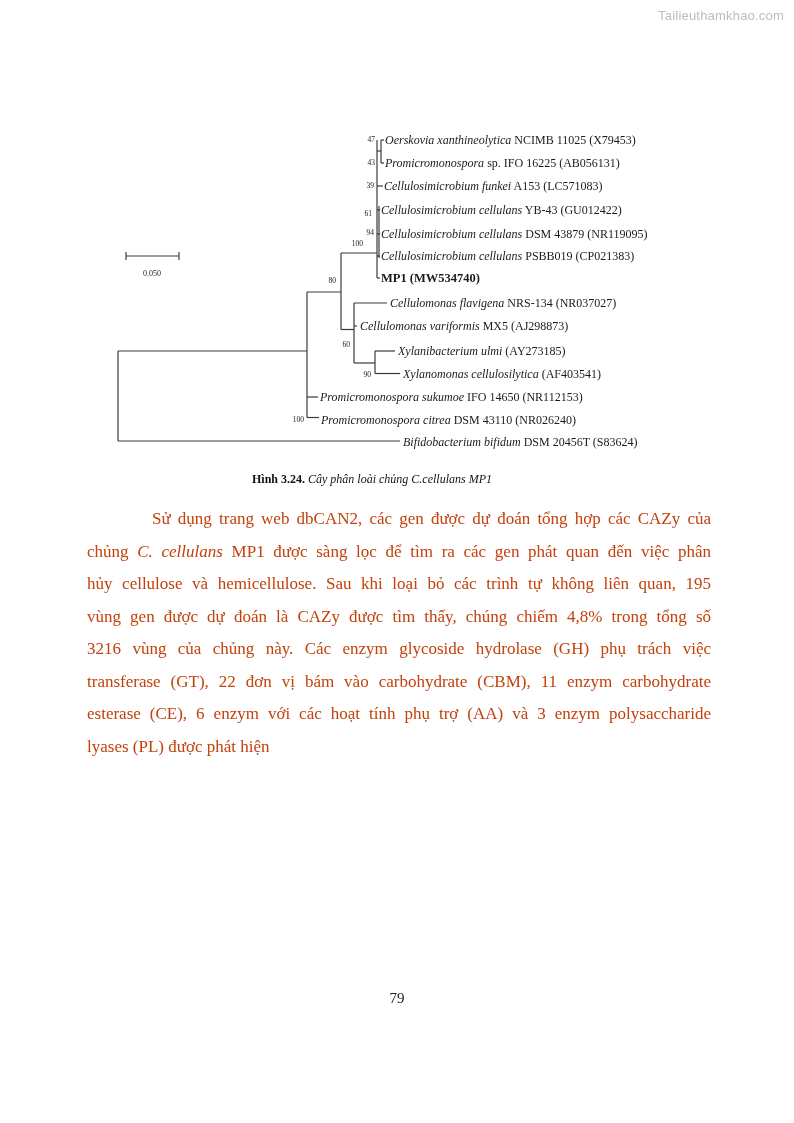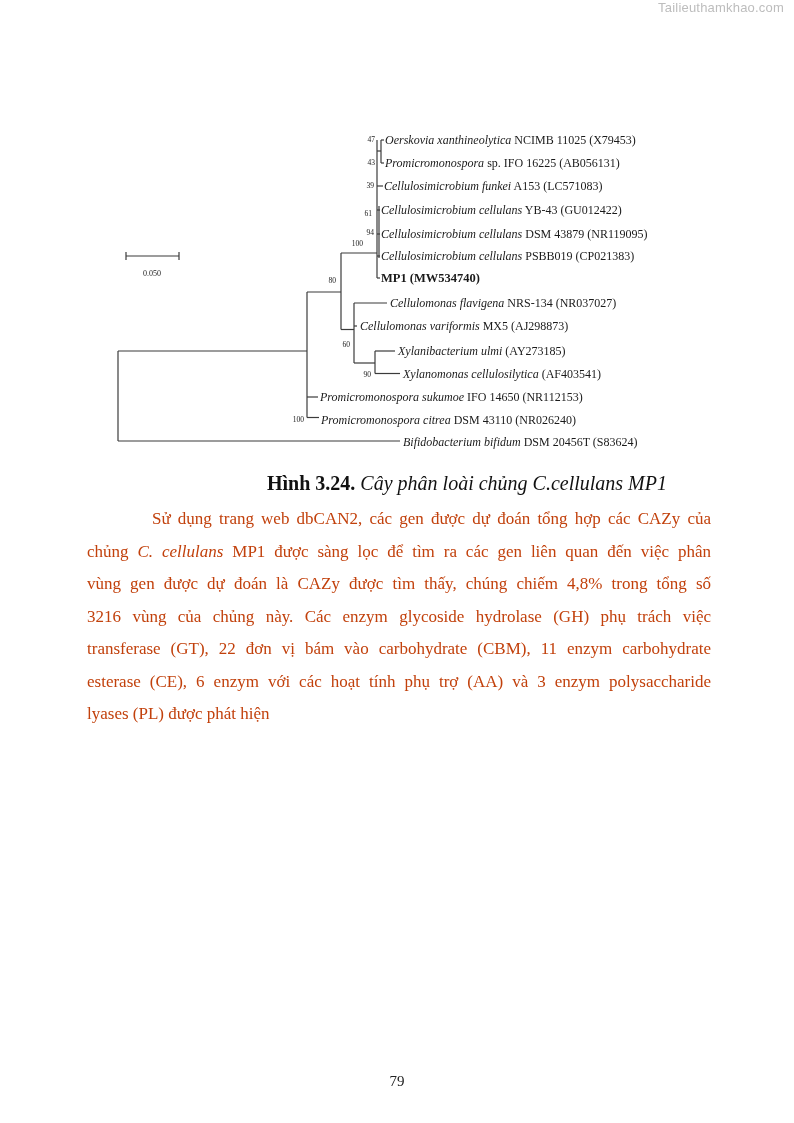--- a/index.html
+++ b/index.html
@@ -1,30 +1,30 @@
 <!DOCTYPE html>
 <html><head>
 <meta charset="utf-8">
 <style>
   html,body{margin:0;padding:0;background:#ffffff;}
   .page{position:relative;width:794px;height:1123px;background:#ffffff;overflow:hidden;
         font-family:"Liberation Serif", serif;color:#141414;}
-  .watermark{position:absolute;top:0;right:10px;font-family:"Liberation Sans", sans-serif;
+  .watermark{position:absolute;top:8px;right:10px;font-family:"Liberation Sans", sans-serif;
         font-size:13px;color:#bdbdbd;letter-spacing:.2px;}
   .tree-wrap{position:absolute;left:0;top:0;width:794px;height:470px;}
   svg text{font-family:"Liberation Serif", serif;fill:#1a1a1a;}
-  .caption{position:absolute;left:267px;top:472px;font-size:20px;white-space:nowrap;color:#111;}
+  .caption{position:absolute;left:252px;top:472px;font-size:12px;white-space:nowrap;color:#111;}
   .caption .cap-bold{font-weight:bold;font-style:normal;}
   .caption .cap-italic{font-style:italic;}
   .bodytext{position:absolute;left:87px;top:503px;width:624px;font-size:17px;color:#c2410c;}
   .bodyline{height:32.5px;line-height:32.5px;text-align:justify;text-align-last:justify;white-space:normal;}
   .bodyline.first{text-indent:65px;}
   .bodyline.last{text-align:right;text-align-last:left;}
   .bodyline .it{font-style:italic;font-family:Liberation Serif, serif;}
-  .pageno{position:absolute;left:0;top:1073px;width:794px;text-align:center;font-size:15px;color:#222;}
+  .pageno{position:absolute;left:0;top:990px;width:794px;text-align:center;font-size:15px;color:#222;}
 </style>
 </head>
 <body>
 
 <div class="page">
   <div class="watermark">Tailieuthamkhao.com</div>
 
   <div class="tree-wrap">
     <svg id="treeSvg" width="794" height="470" viewBox="0 0 794 470">
         <line x1="118" y1="351" x2="118" y2="441" stroke="#3b3b3b" stroke-width="1.2"></line>
@@ -85,21 +85,22 @@
         <text x="403" y="446" font-size="12px"><tspan font-style="italic">Bifidobacterium bifidum</tspan><tspan> DSM 20456T (S83624)</tspan></text>
       </svg>
   </div>
 
   <div class="caption">
     <span class="cap-bold">Hình 3.24</span><span class="cap-bold">. </span><span class="cap-italic">Cây phân loài chủng C.cellulans MP1</span>
   </div>
 
   <div class="bodytext" id="bodyText">
       <div class="bodyline first"><span>Sử dụng trang web dbCAN2, các gen được dự đoán tổng hợp các CAZy của</span></div>
-      <div class="bodyline"><span>chủng </span><span class="it">C. cellulans</span><span> MP1 được sàng lọc để tìm ra các gen liên quan đến việc phân</span></div>
+      <div class="bodyline"><span>chủng </span><span class="it">C. cellulans</span><span> MP1 được sàng lọc để tìm ra các gen phát quan đến việc phân</span></div>
+      <div class="bodyline"><span>hủy cellulose và hemicellulose. Sau khi loại bỏ các trình tự không liên quan, 195</span></div>
       <div class="bodyline"><span>vùng gen được dự đoán là CAZy được tìm thấy, chúng chiếm 4,8% trong tổng số</span></div>
       <div class="bodyline"><span>3216 vùng của chủng này. Các enzym glycoside hydrolase (GH) phụ trách việc</span></div>
       <div class="bodyline"><span>transferase (GT), 22 đơn vị bám vào carbohydrate (CBM), 11 enzym carbohydrate</span></div>
       <div class="bodyline"><span>esterase (CE), 6 enzym với các hoạt tính phụ trợ (AA) và 3 enzym polysaccharide</span></div>
       <div class="bodyline last"><span>lyases (PL) được phát hiện</span></div>
     </div>
 
   <div class="pageno">79</div>
 </div>
 

